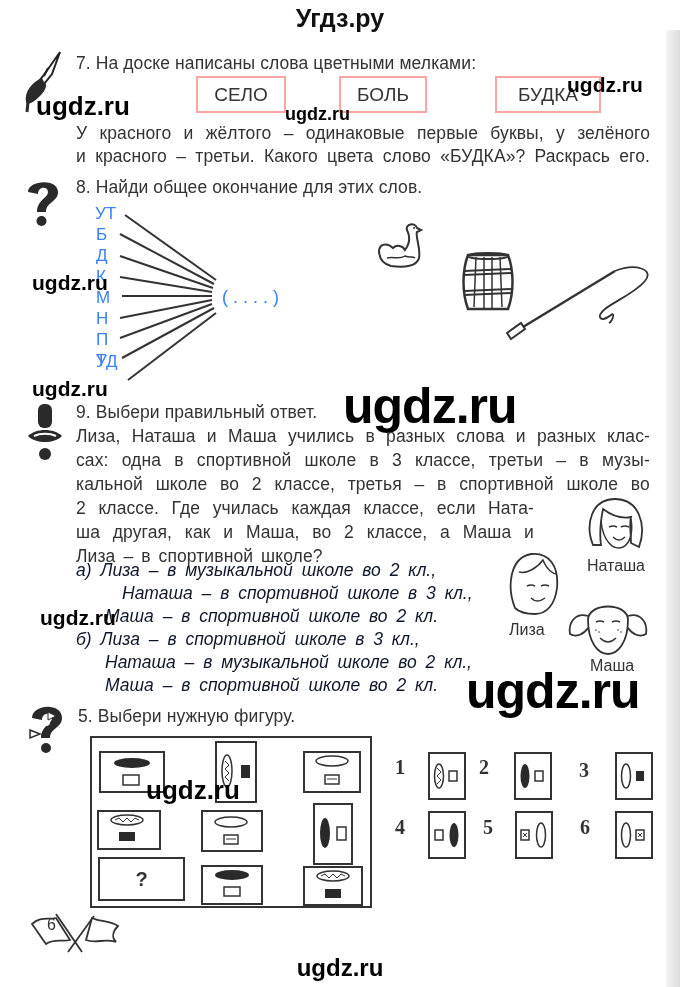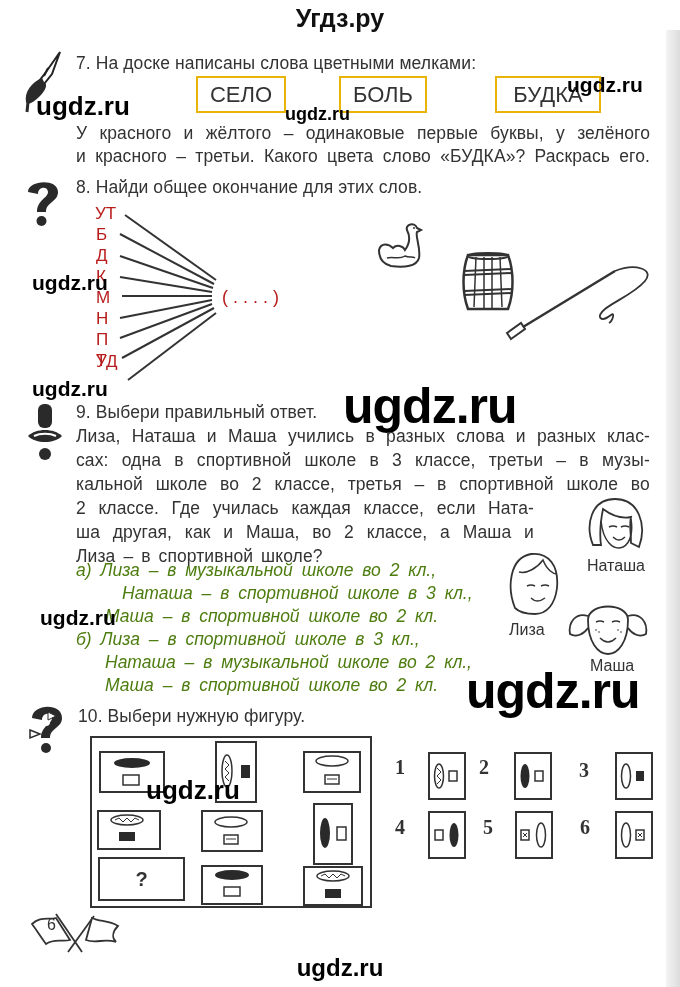--- a/index.html
+++ b/index.html
@@ -3,27 +3,27 @@
 <meta charset="utf-8">
 <style>
   * { box-sizing: border-box; margin: 0; padding: 0; }
   html, body { width: 680px; height: 987px; background: #fff; overflow: hidden; }
   body { position: relative; font-family: "Liberation Sans", sans-serif; color: #2a2a2a; }
   .abs { position: absolute; }
   .site-title { left: 0; width: 680px; top: 4px; text-align: center; font-size: 25px; font-weight: bold; color: #111; }
   .right-edge { right: 0; top: 30px; width: 14px; height: 957px; background: linear-gradient(to right,#f4f4f4,#dcdcdc); }
   .txt { font-size: 17.5px; line-height: 24px; color: #333; white-space: nowrap; letter-spacing: 0.1px; }
   .just { white-space: nowrap; display: flex; justify-content: space-between; }
-  .word-box { border: 2px solid #eab308; height: 37px; font-size: 22px; text-align: center; line-height: 33px; color: #333; }
+  .word-box { border: 2px solid #fca5a5; height: 37px; font-size: 19px; text-align: center; line-height: 33px; color: #333; }
   .wm { font-weight: bold; color: #000; font-family: "Liberation Sans", sans-serif; }
   .wm-s { font-size: 21px; }
   .wm-m { font-size: 26px; }
   .wm-l { font-size: 50px; letter-spacing: -1px; }
-  .letter { font-size: 17px; color: #b91c1c; }
-  .ital { font-style: italic; font-size: 17.5px; line-height: 23px; color: #4d7c0f; white-space: nowrap; }
+  .letter { font-size: 17px; color: #3b82f6; }
+  .ital { font-style: italic; font-size: 17.5px; line-height: 23px; color: #0f172a; white-space: nowrap; }
   .cap { font-size: 16px; color: #333; }
   .num { font-family: "Liberation Serif", serif; font-weight: bold; font-size: 20px; color: #333; }
 </style>
 </head>
 <body>
 
 <div class="abs right-edge"></div>
 
 <div class="abs site-title">Угдз.ру</div>
 
@@ -241,21 +241,21 @@
 
 <div class="abs wm wm-l" style="left:466px;top:662px">ugdz.ru</div>
 
 <svg class="abs" style="left:28px;top:702px" width="38" height="54" viewBox="0 0 38 54">
   <path d="M4 16 C4 2 34 0 34 16 C34 26 22 26 22 36 L13 36 C13 24 24 22 24 16 C24 10 14 10 14 18 Z" fill="#2a2a2a"></path>
   <circle cx="18" cy="20" r="4" fill="#fff"></circle>
   <path d="M20 10 L28 14 L20 18 Z" fill="#fff" stroke="#2a2a2a" stroke-width="1"></path>
   <path d="M2 28 L12 32 L2 36 Z" fill="#fff" stroke="#2a2a2a" stroke-width="1.5"></path>
   <circle cx="18" cy="46" r="5" fill="#2a2a2a"></circle>
 </svg>
-<div class="abs txt" style="left:78px;top:704px">10. Выбери нужную фигуру.</div>
+<div class="abs txt" style="left:78px;top:704px">5. Выбери нужную фигуру.</div>
 
 <div class="abs" style="left:90px;top:736px;width:282px;height:172px;border:2px solid #333"></div>
 
 <svg class="abs" style="left:99px;top:751px" width="66" height="42" viewBox="0 0 66 42">
   <rect x="1" y="1" width="64" height="40" fill="#fff" stroke="#333" stroke-width="2"></rect>
   <ellipse cx="33" cy="12" rx="18" ry="5" fill="#2a2a2a"></ellipse>
   <rect x="24" y="24" width="16" height="10" fill="#fff" stroke="#333" stroke-width="1.5"></rect>
 </svg>
 <svg class="abs" style="left:215px;top:741px" width="42" height="62" viewBox="0 0 42 62">
   <rect x="1" y="1" width="40" height="60" fill="#fff" stroke="#333" stroke-width="2"></rect>

